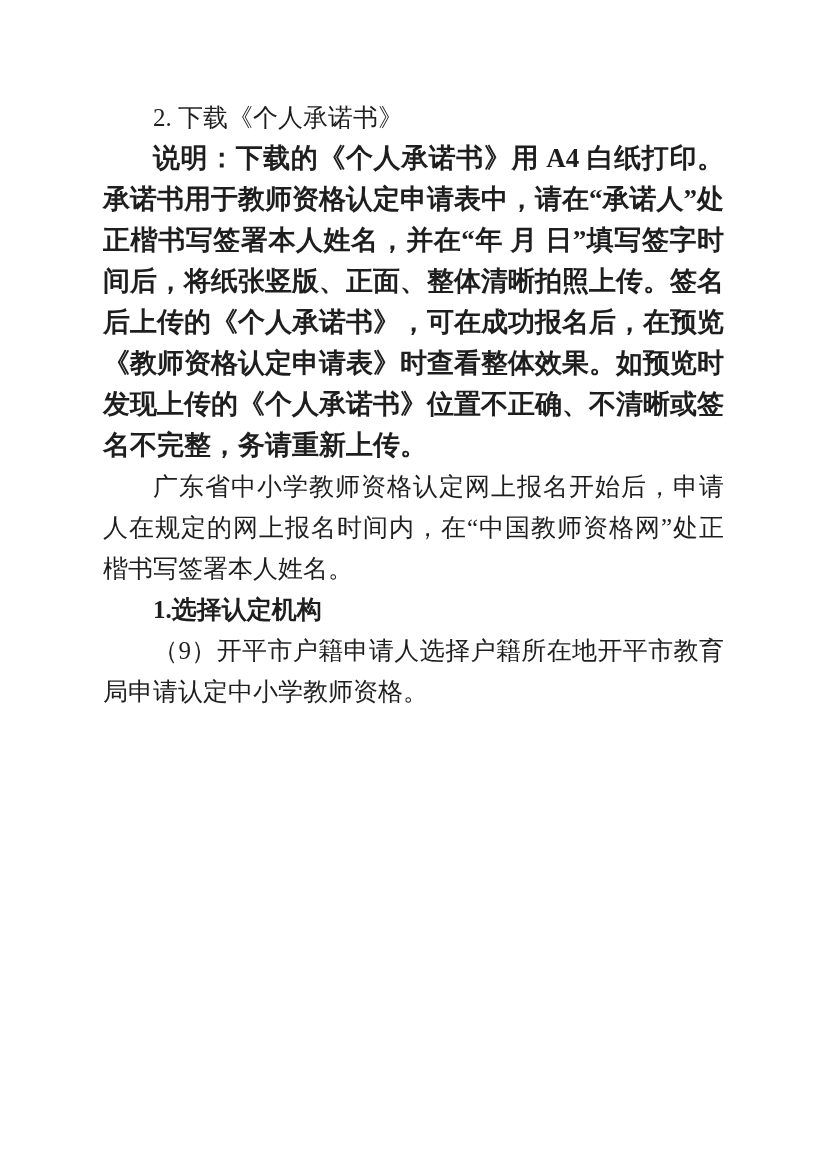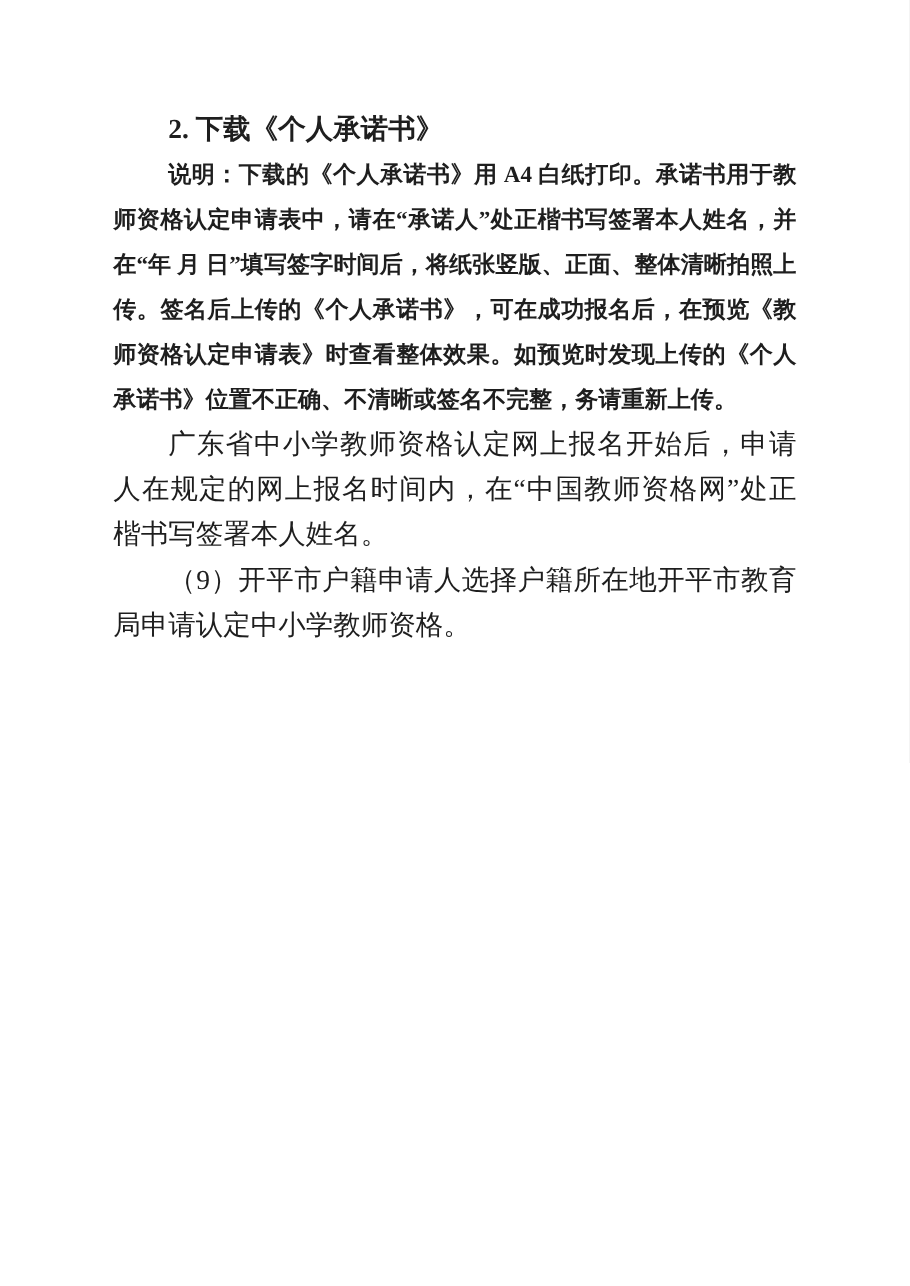--- a/index.html
+++ b/index.html
@@ -25,48 +25,49 @@
     line-height: 41px;
     text-align: justify;
     text-justify: inter-ideograph;
   }
   .content p {
     margin: 0;
     text-indent: 50px;
     word-break: break-all;
   }
   .num-heading {
-    font-weight: 700;
+    font-weight: 400;
   }
   .body-para {
     font-weight: 400;
   }
   .note-para {
     font-weight: 700;
-    font-size: 21px;
+    font-size: 27px;
     line-height: 41px;
   }
   .sub-heading {
     font-weight: 700;
   }
 </style>
 </head>
 <body>
 
 <div class="page">
   <div class="content">
 
     <p class="num-heading">2. 下载《个人承诺书》</p>
 
 
     <p class="note-para">说明：下载的《个人承诺书》用 A4 白纸打印。承诺书用于教师资格认定申请表中，请在“承诺人”处正楷书写签署本人姓名，并在“年 月 日”填写签字时间后，将纸张竖版、正面、整体清晰拍照上传。签名后上传的《个人承诺书》，可在成功报名后，在预览《教师资格认定申请表》时查看整体效果。如预览时发现上传的《个人承诺书》位置不正确、不清晰或签名不完整，务请重新上传。</p>
 
 
     <p class="body-para">广东省中小学教师资格认定网上报名开始后，申请人在规定的网上报名时间内，在“中国教师资格网”处正楷书写签署本人姓名。</p>
 
+    <p class="sub-heading">1.选择认定机构</p>
 
     <p class="body-para">（9）开平市户籍申请人选择户籍所在地开平市教育局申请认定中小学教师资格。</p>
 
 
 
 
   </div>
 </div>
 
 </body></html>

